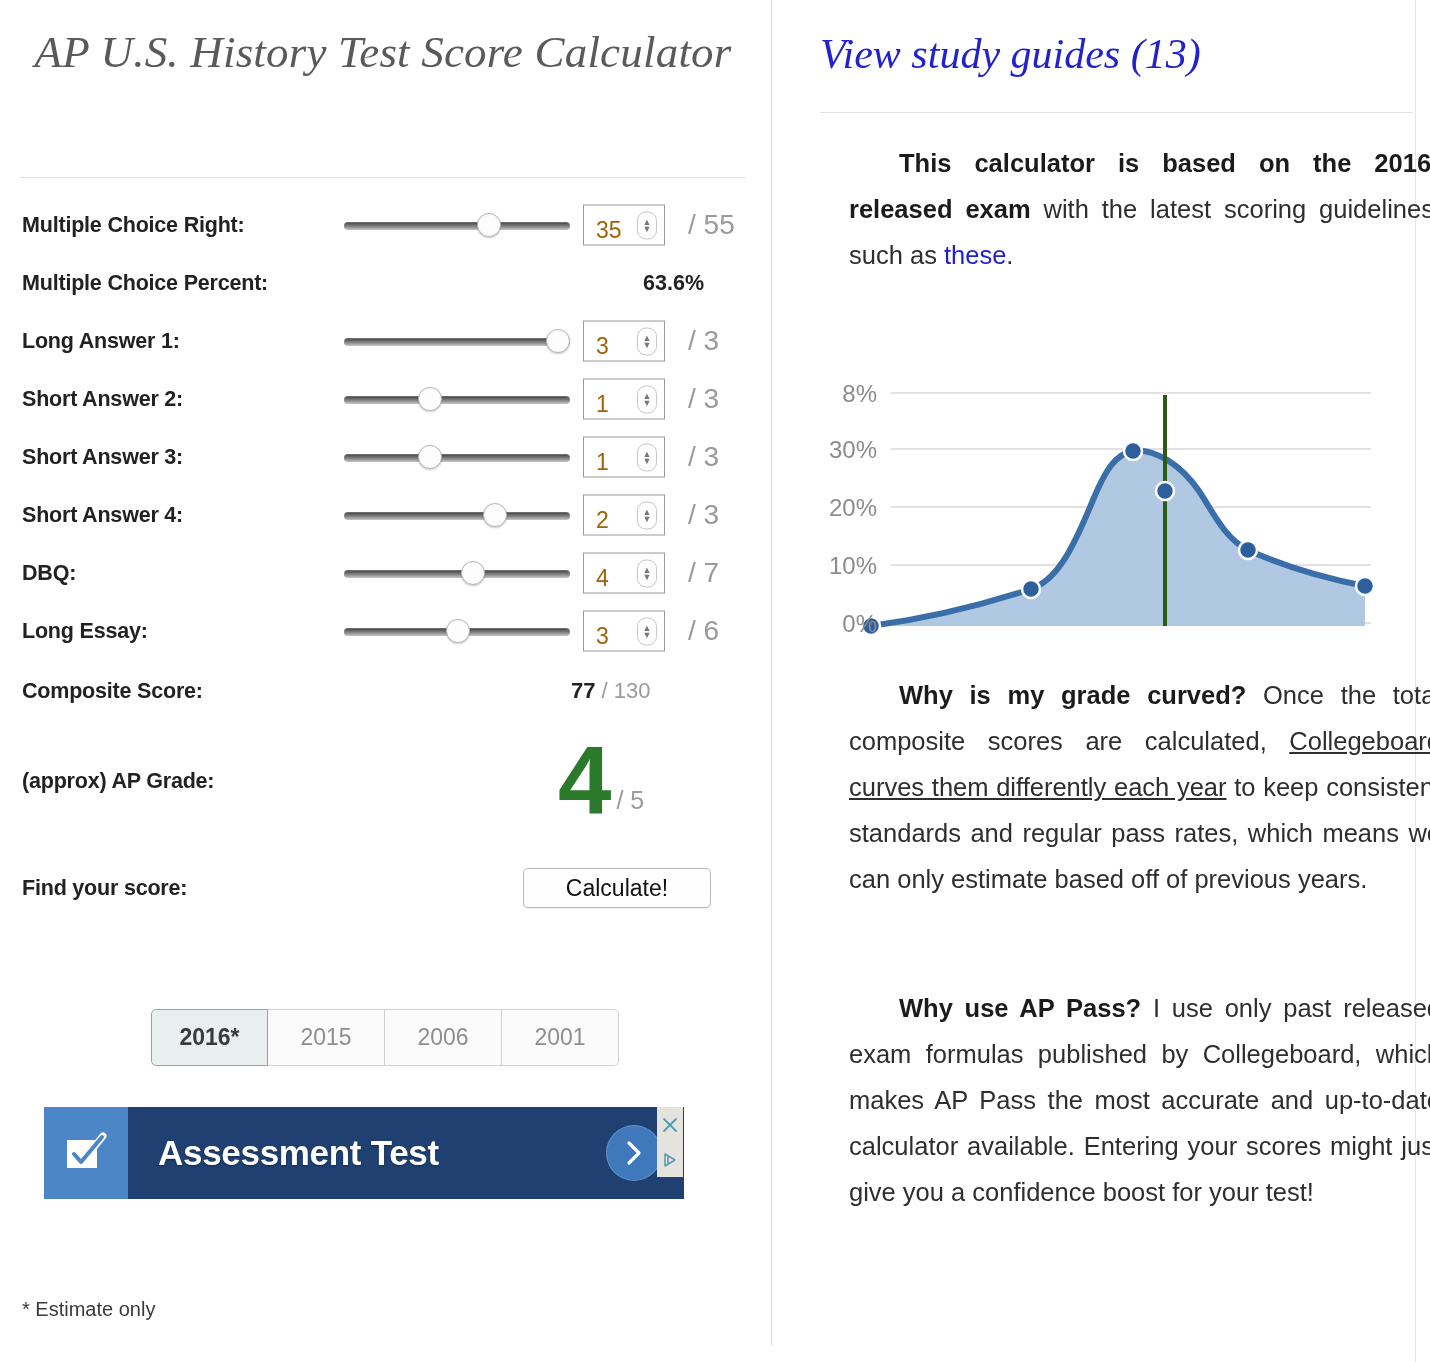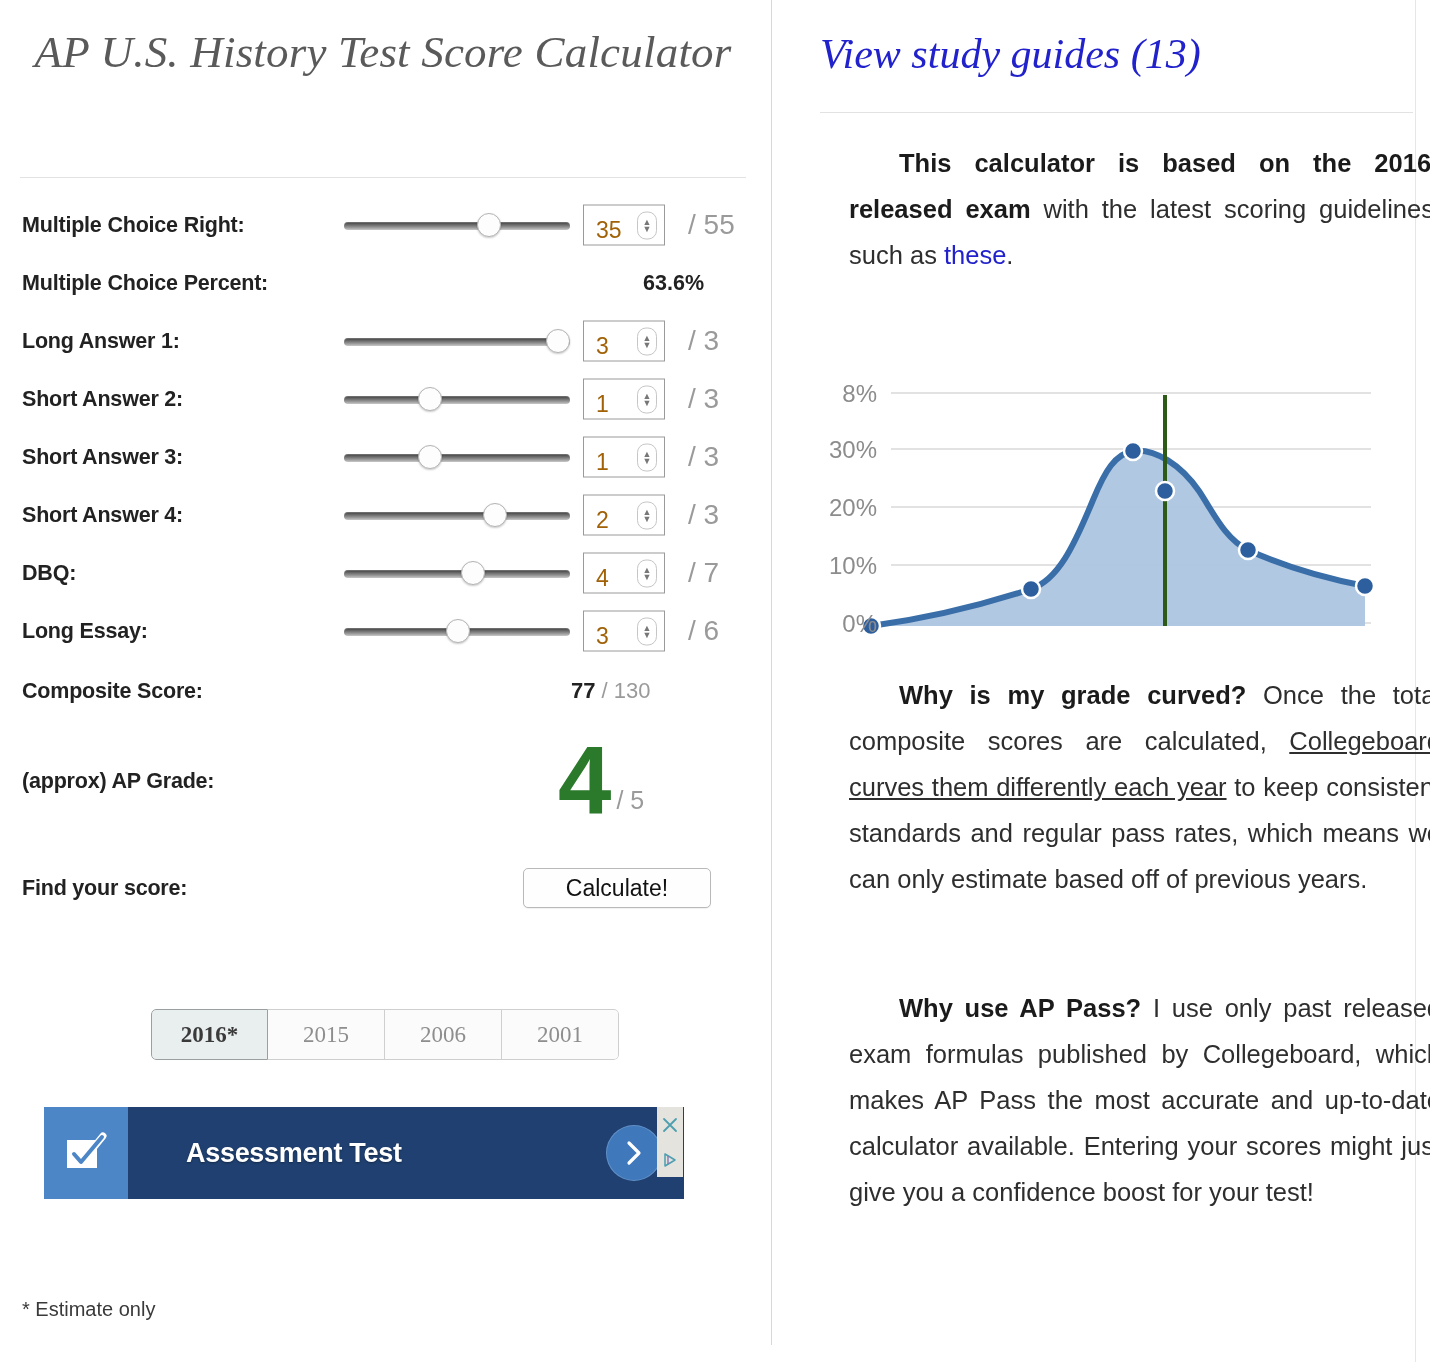--- a/index.html
+++ b/index.html
@@ -137,28 +137,27 @@
     box-shadow: 0 1px 1px rgba(0,0,0,0.06);
     cursor: pointer;
   }
 
   
   .year-tabs {
     position: absolute; left: 151px; top: 1009px;
     display: flex; border-radius: 5px; overflow: hidden;
   }
   .year-tab {
-    width: 117px; height: 51px;
+    width: 117px; height: 57px;
     display: flex; align-items: center; justify-content: center;
     font-size: 23px; color: #8e8e8e;
     background: #fbfbfb;
     border: 1px solid #cfcfcf;
     border-left-width: 0;
     cursor: pointer;
-    font-family: Liberation Serif, serif;
   }
   .year-tab:first-child { border-left-width: 1px; border-radius: 5px 0 0 5px; }
   .year-tab:last-child { border-radius: 0 5px 5px 0; }
   .year-tab.active {
     background: #e9eeee; color: #3a3a3a; font-weight: bold;
     border-color: #9aa0a0;
   }
 
   
   .ad {
@@ -168,22 +167,22 @@
     display: flex; align-items: center;
     overflow: hidden;
   }
   .ad-icon-box {
     width: 84px; height: 92px; background: #4c86c6;
     display: flex; align-items: center; justify-content: center;
     flex: 0 0 84px;
   }
   .ad-check { position: relative; width: 46px; height: 46px; }
   .ad-text {
-    flex: 1; color: #fff; font-size: 27px; font-weight: bold;
-    padding-left: 58px; letter-spacing: -0.3px;
+    flex: 1; color: #fff; font-size: 35px; font-weight: bold;
+    padding-left: 30px; letter-spacing: -0.3px;
     text-shadow: 0 1px 2px rgba(0,0,0,0.35);
   }
   .ad-arrow {
     width: 56px; height: 56px; border-radius: 50%;
     background: #3f78bb; margin-right: 22px;
     display: flex; align-items: center; justify-content: center;
     color: #fff; font-size: 30px;
     box-shadow: inset 0 0 0 1px rgba(255,255,255,0.18);
     flex: 0 0 56px;
   }

